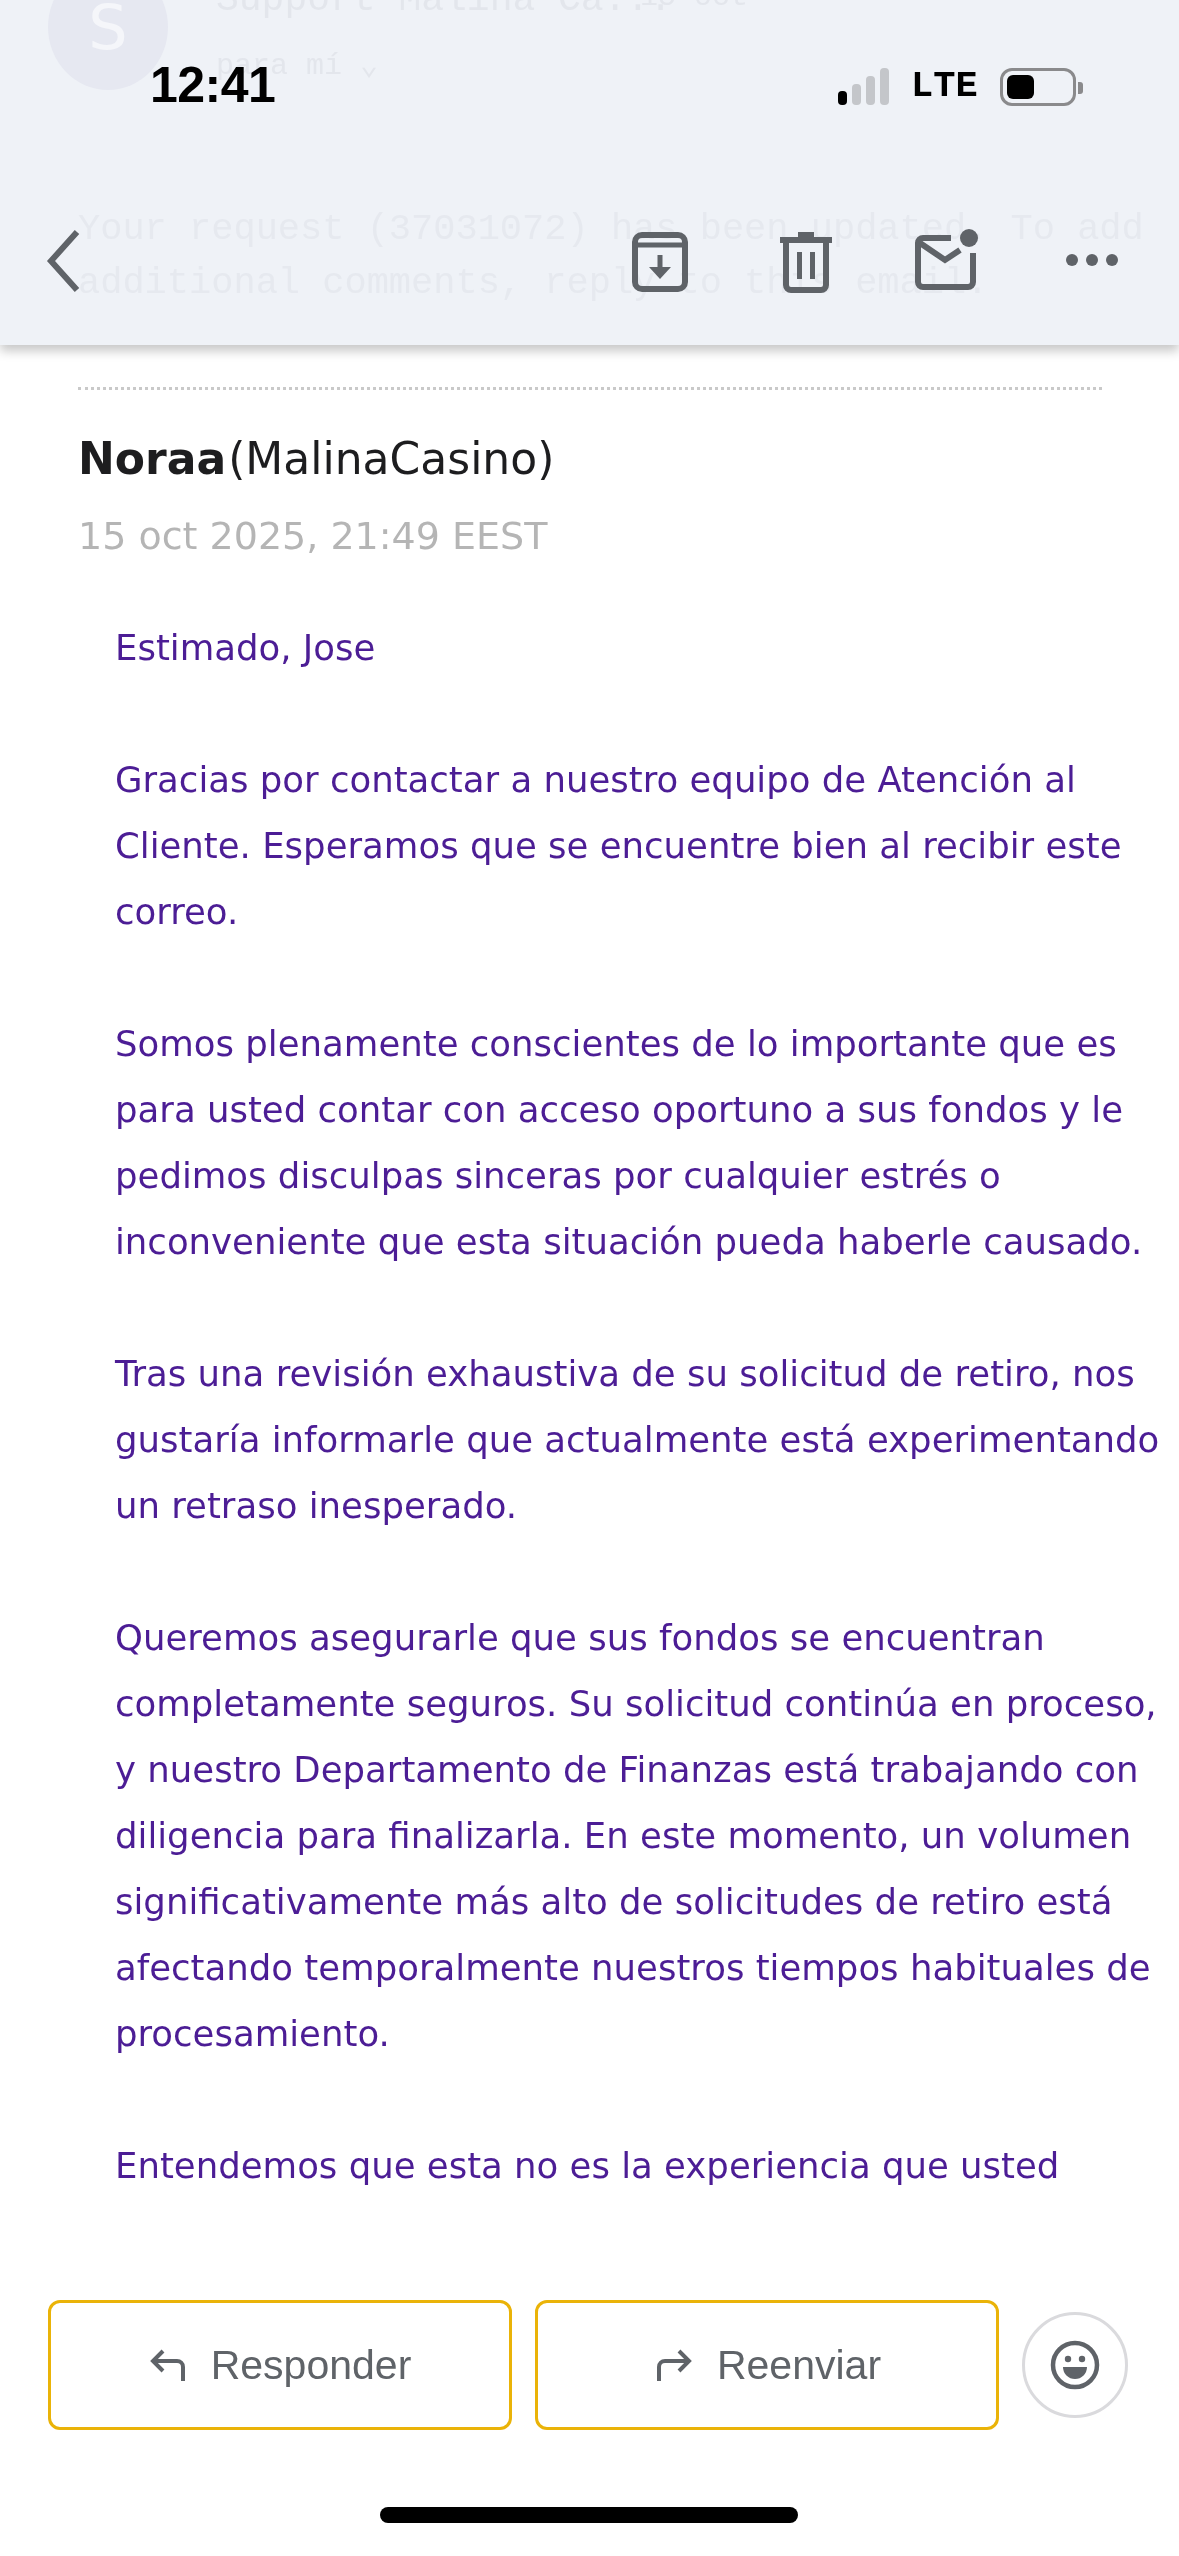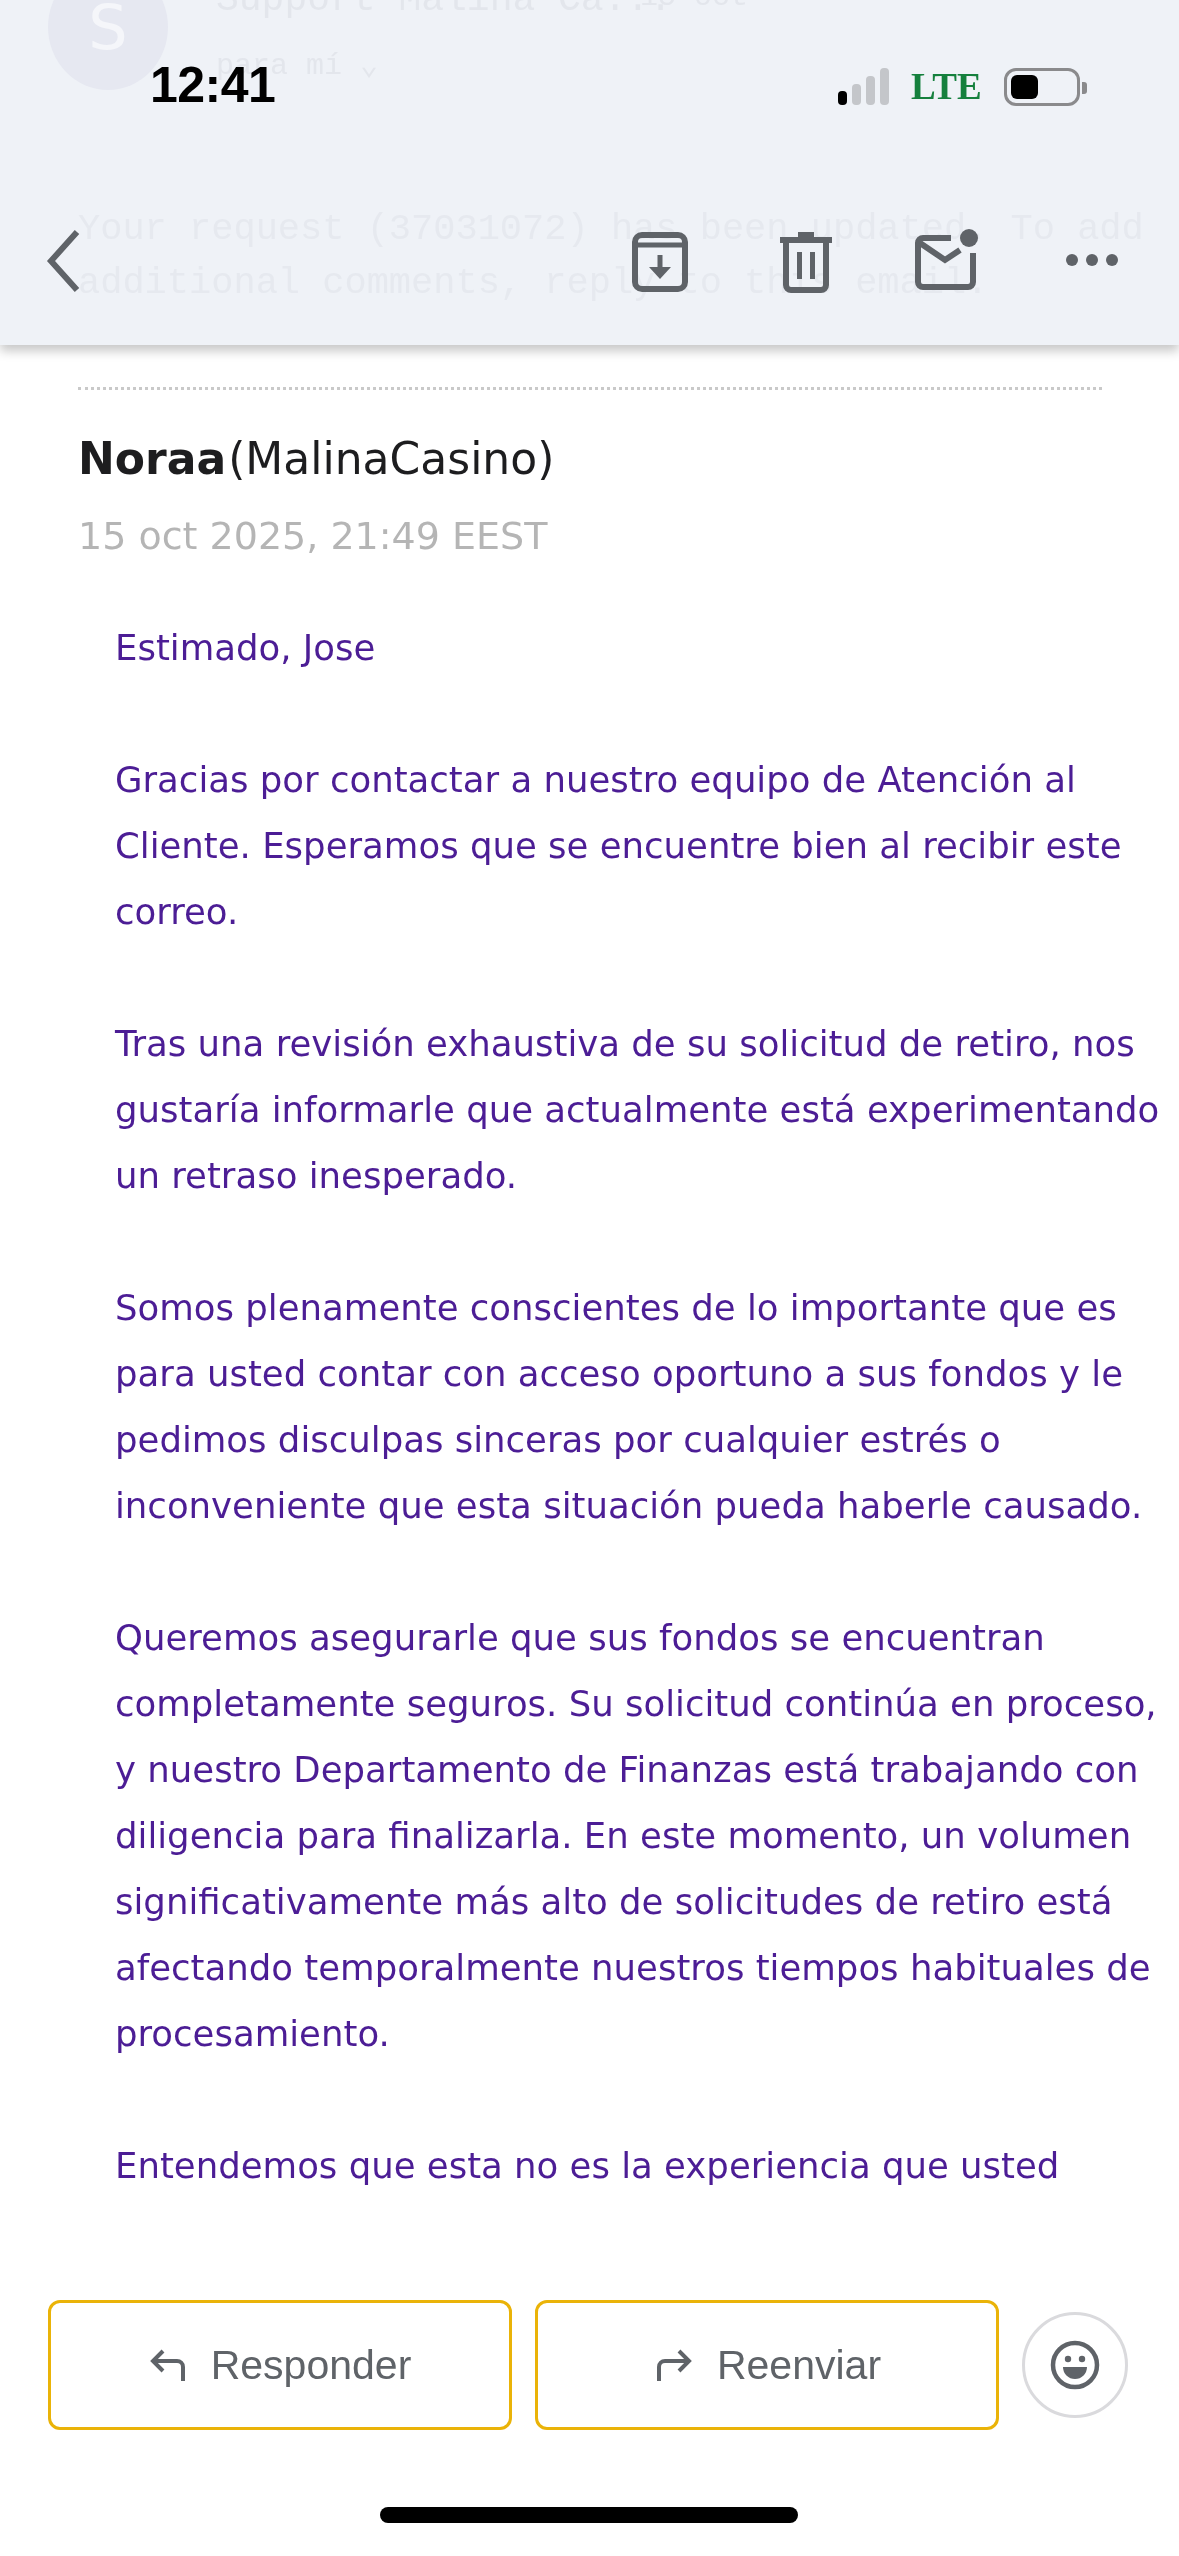--- a/index.html
+++ b/index.html
@@ -34,21 +34,21 @@
   
   .status-bar { position: absolute; left: 0; top: 52px; width: 1179px; height: 70px; z-index: 2; }
   .clock {
     position: absolute; left: 150px; top: 4px;
     font-family: "Liberation Sans", sans-serif; font-weight: bold; font-size: 50px; color: #000;
     letter-spacing: -0.5px;
   }
   .status-right { position: absolute; left: 838px; top: 16px; display: flex; align-items: flex-end; gap: 0; }
   .signal { display: flex; align-items: flex-end; gap: 5px; height: 37px; margin-right: 22px; }
   .signal span { display: block; width: 9px; border-radius: 4px; }
-  .lte { font-family: Liberation Serif, serif; font-weight: bold; font-size: 37px; color: #15803d; line-height: 37px; margin-right: 22px; }
+  .lte { font-family: Liberation Mono, monospace; font-weight: bold; font-size: 37px; color: #000000; line-height: 37px; margin-right: 22px; }
   .battery { position: relative; width: 76px; height: 38px; border: 3px solid #8a8a8c; border-radius: 12px; margin-bottom: -1px; }
   .battery .fill { position: absolute; left: 4px; top: 4px; width: 27px; height: 24px; background: #000; border-radius: 6px; }
   .battery .nub { position: absolute; right: -10px; top: 11px; width: 5px; height: 12px; background: #8a8a8c; border-radius: 0 3px 3px 0; }
 
   
   .toolbar { position: absolute; left: 0; top: 210px; width: 1179px; height: 100px; z-index: 2; }
   .tb-btn { position: absolute; display: flex; align-items: center; justify-content: center; cursor: pointer; }
   .tb-back { left: 38px; top: 18px; width: 50px; height: 66px; }
   .tb-archive { left: 628px; top: 20px; width: 64px; height: 64px; }
   .tb-delete { left: 774px; top: 20px; width: 64px; height: 64px; }
@@ -162,22 +162,22 @@
   <div class="message">
     <div class="divider-dotted"></div>
     <div class="sender-line">
       <span class="sender-name">Noraa</span><span class="sender-org">(MalinaCasino)</span>
     </div>
     <div class="sent-date">15 oct 2025, 21:49 EEST</div>
 
     <div class="body-text">
       <p class="greet">Estimado, Jose</p>
       <p>Gracias por contactar a nuestro equipo de Atención al Cliente. Esperamos que se encuentre bien al recibir este correo.</p>
+      <p>Somos plenamente conscientes de lo importante que es para usted contar con acceso oportuno a sus fondos y le pedimos disculpas sinceras por cualquier estrés o inconveniente que esta situación pueda haberle causado.</p>
       <p>Tras una revisión exhaustiva de su solicitud de retiro, nos gustaría informarle que actualmente está experimentando un retraso inesperado.</p>
-      <p>Somos plenamente conscientes de lo importante que es para usted contar con acceso oportuno a sus fondos y le pedimos disculpas sinceras por cualquier estrés o inconveniente que esta situación pueda haberle causado.</p>
       <p>Queremos asegurarle que sus fondos se encuentran completamente seguros. Su solicitud continúa en proceso, y nuestro Departamento de Finanzas está trabajando con diligencia para finalizarla. En este momento, un volumen significativamente más alto de solicitudes de retiro está afectando temporalmente nuestros tiempos habituales de procesamiento.</p>
       <p>Entendemos que esta no es la experiencia que usted</p>
     </div>
   </div>
 
   <div class="bottom-bar">
     <div class="action-btn reply-btn">
       <svg width="40" height="34" viewBox="0 0 40 34">
         <polyline points="14,3 4,13 14,23" fill="none" stroke="#5f6368" stroke-width="4" stroke-linejoin="miter"></polyline>
         <path d="M4 13 H28 a6 6 0 0 1 6 6 V33" fill="none" stroke="#5f6368" stroke-width="4"></path>

